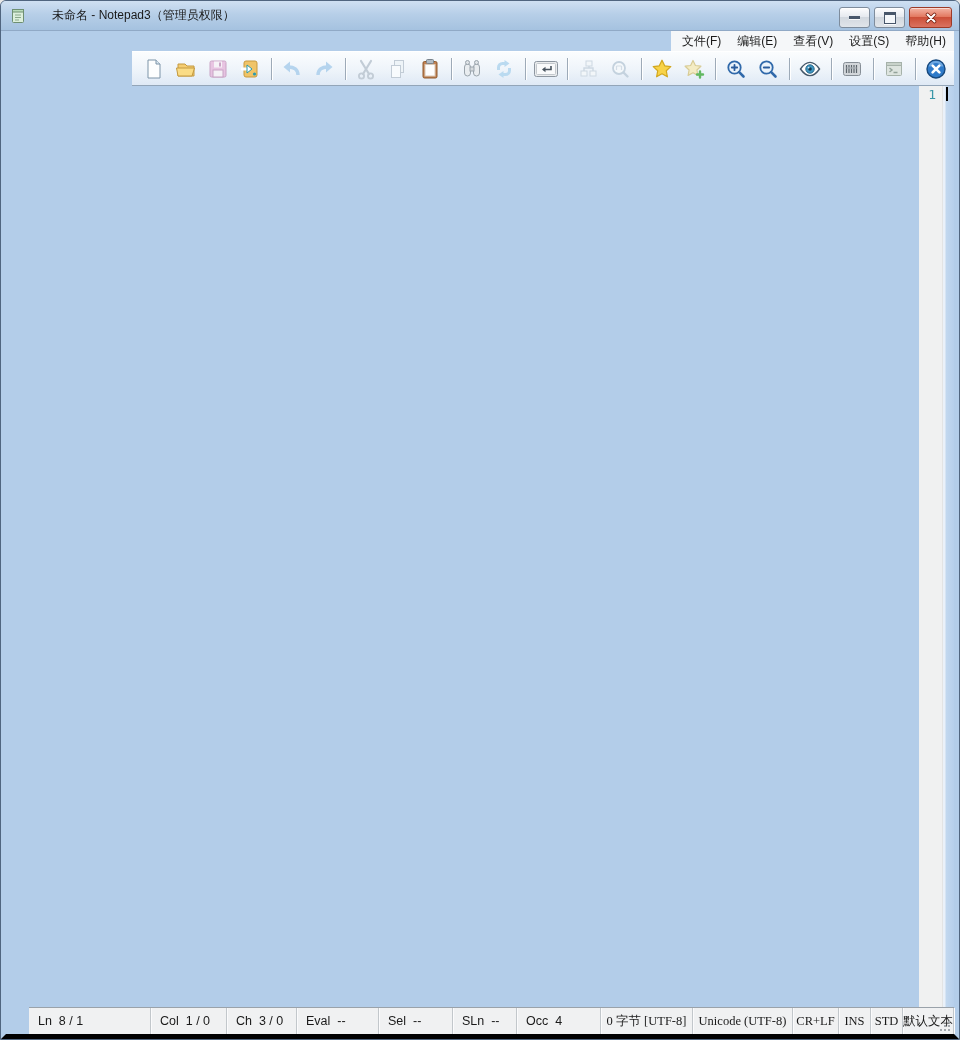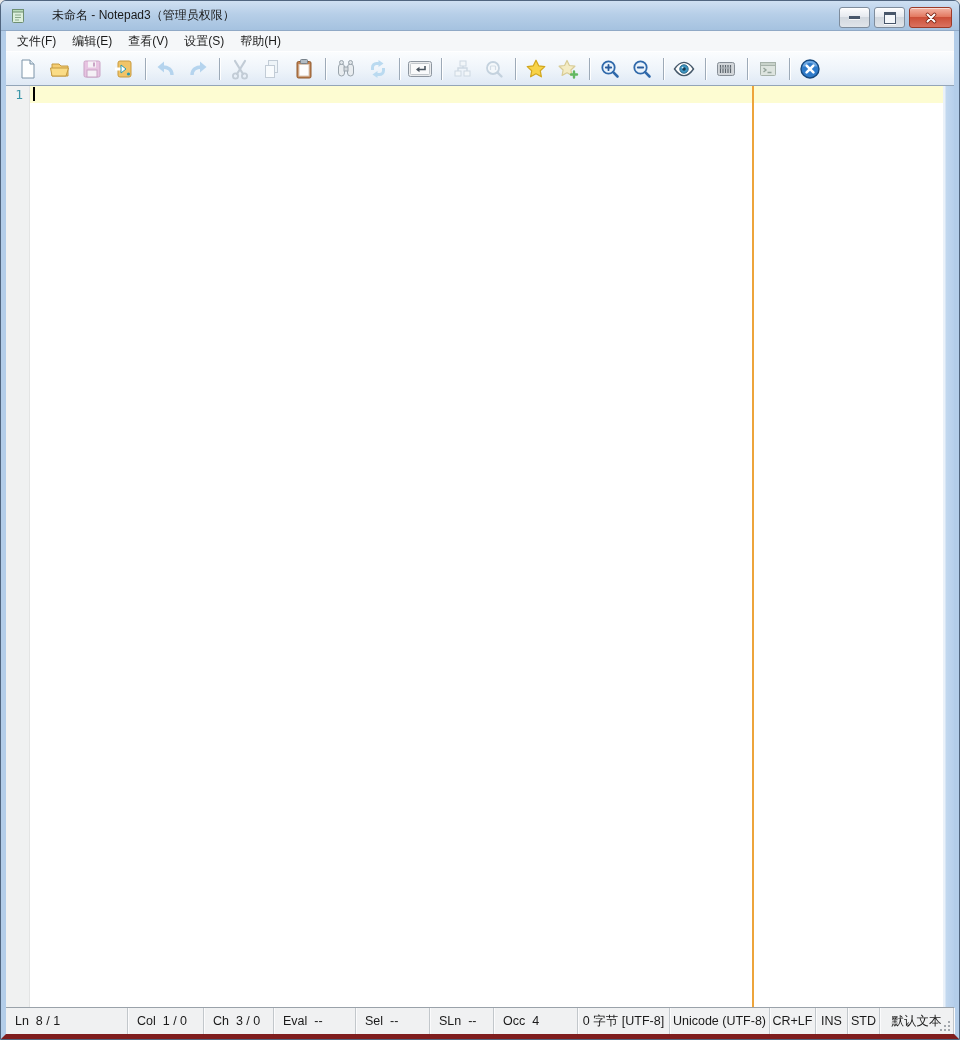--- a/index.html
+++ b/index.html
@@ -19,21 +19,21 @@
        background:linear-gradient(180deg,#fdfdfe,#e6eaef 45%,#d2d8df 50%,#e0e5ea);
        box-shadow:inset 0 1px 0 #fff;}
   .ctl.close{width:41px;border-color:#9c3a28;
        background:linear-gradient(180deg,#f3b4a4,#e37a62 45%,#cc4f38 50%,#da7260);
        box-shadow:inset 0 1px 0 rgba(255,255,255,.55);}
   .glyph-min{width:11px;height:3px;background:#47566a;box-shadow:0 1px 0 rgba(255,255,255,.8);}
   .glyph-max{width:10px;height:8px;border:1px solid #47566a;border-top-width:3px;
              background:#f4f7fa;box-shadow:0 1px 0 rgba(255,255,255,.8);}
   
   .frame{flex:1;box-sizing:border-box;border-left:5px solid #b3cde9;border-right:5px solid #b3cde9;
-         border-bottom:5px solid #7f1d1d;display:flex;flex-direction:column;min-height:0;}
+         border-bottom:5px solid #000000;display:flex;flex-direction:column;min-height:0;align-items:flex-end;}
   
   .menubar{height:20px;flex:0 0 20px;background:#f5f7f9;display:flex;align-items:center;
            padding-left:3px;font-size:12px;}
   .menu-item{padding:2px 8px;white-space:pre;}
   
   .toolbar{height:33px;flex:0 0 33px;display:flex;align-items:center;padding-left:8px;
            background:linear-gradient(180deg,#fbfdfe 0%,#eef4fa 55%,#dfe9f5 100%);
            border-top:1px solid #fff;border-bottom:1px solid #93a5b8;}
   .tbtn{width:28px;height:28px;display:flex;align-items:center;justify-content:center;
         border-radius:3px;margin-right:4px;}
@@ -49,21 +49,21 @@
   .current-line{position:absolute;left:0;top:0;right:0;height:17px;background:#fdfcd2;}
   .caret{position:absolute;left:3px;top:1px;width:2px;height:14px;background:#000;}
   .longline-marker{position:absolute;left:722px;top:0;bottom:0;width:2px;background:#eda43b;}
   .scrollstrip{width:11px;flex:0 0 11px;
         background:linear-gradient(90deg,#eaf1f9 0,#eaf1f9 2px,#c2d8ef 3px,#b6cfeb 100%);}
   
   .statusbar{height:26px;flex:0 0 26px;background:#f0f1f2;border-top:1px solid #9aa2aa;
              display:flex;align-items:stretch;font-size:12.5px;}
   .sb-cell{display:flex;align-items:center;padding-left:9px;border-right:1px solid #c2c7cb;
            box-shadow:1px 0 0 #fbfbfc;white-space:pre;box-sizing:border-box;overflow:hidden;}
-  .sb-cell.center{justify-content:center;padding-left:0;}
+  .sb-cell.center{justify-content:center;padding-left:0;font-family:Liberation Serif, serif;}
   .sb-last{flex:1;position:relative;}
   .grip{position:absolute;right:2px;bottom:2px;width:13px;height:13px;
         background-image:
           radial-gradient(circle at 11px 3px,#a3a8ad 1.2px,transparent 1.5px),
           radial-gradient(circle at 11px 7px,#a3a8ad 1.2px,transparent 1.5px),
           radial-gradient(circle at 7px 7px,#a3a8ad 1.2px,transparent 1.5px),
           radial-gradient(circle at 11px 11px,#a3a8ad 1.2px,transparent 1.5px),
           radial-gradient(circle at 7px 11px,#a3a8ad 1.2px,transparent 1.5px),
           radial-gradient(circle at 3px 11px,#a3a8ad 1.2px,transparent 1.5px);}
 </style>

